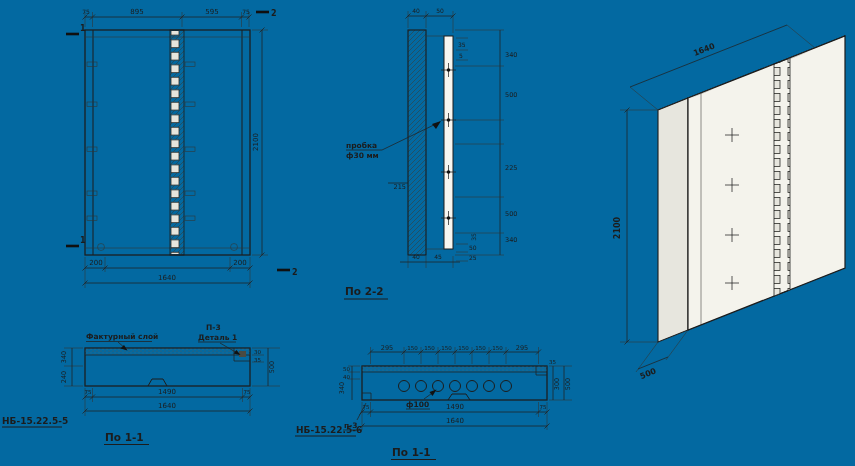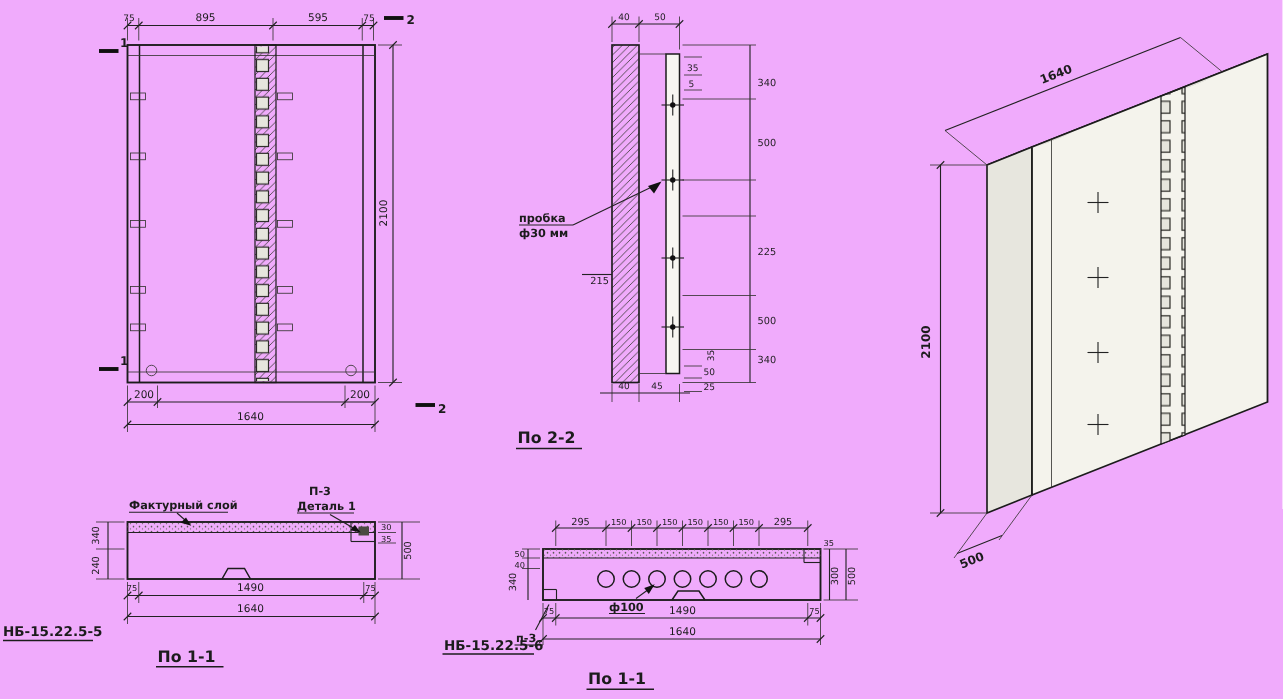--- a/index.html
+++ b/index.html
@@ -1,16 +1,16 @@
 <!DOCTYPE html>
 <html><head>
 <meta charset="utf-8">
 <style>
   html,body{margin:0;padding:0;background:#ffffff;}
-  .sheet{position:relative;width:855px;height:466px;background:#f0abfc;overflow:hidden;
+  .sheet{position:relative;width:855px;height:466px;background:#0369a1;overflow:hidden;
          font-family:"DejaVu Sans",sans-serif;}
   svg{display:block}
   text{font-family:"DejaVu Sans",sans-serif;fill:#1c1c1c;}
   .d55{font-size:5.5px}.d6{font-size:6px}.d65{font-size:6.5px}.d7{font-size:7px}
   .d75{font-size:7.5px;font-weight:bold}
   .d8{font-size:8px;font-weight:bold}
   .d9{font-size:9px;font-weight:bold}
   .d10{font-size:10.5px;font-weight:bold}
   .mid{text-anchor:middle}.end{text-anchor:end}
   .s{stroke:#1c1c1c;stroke-width:1;fill:none}

